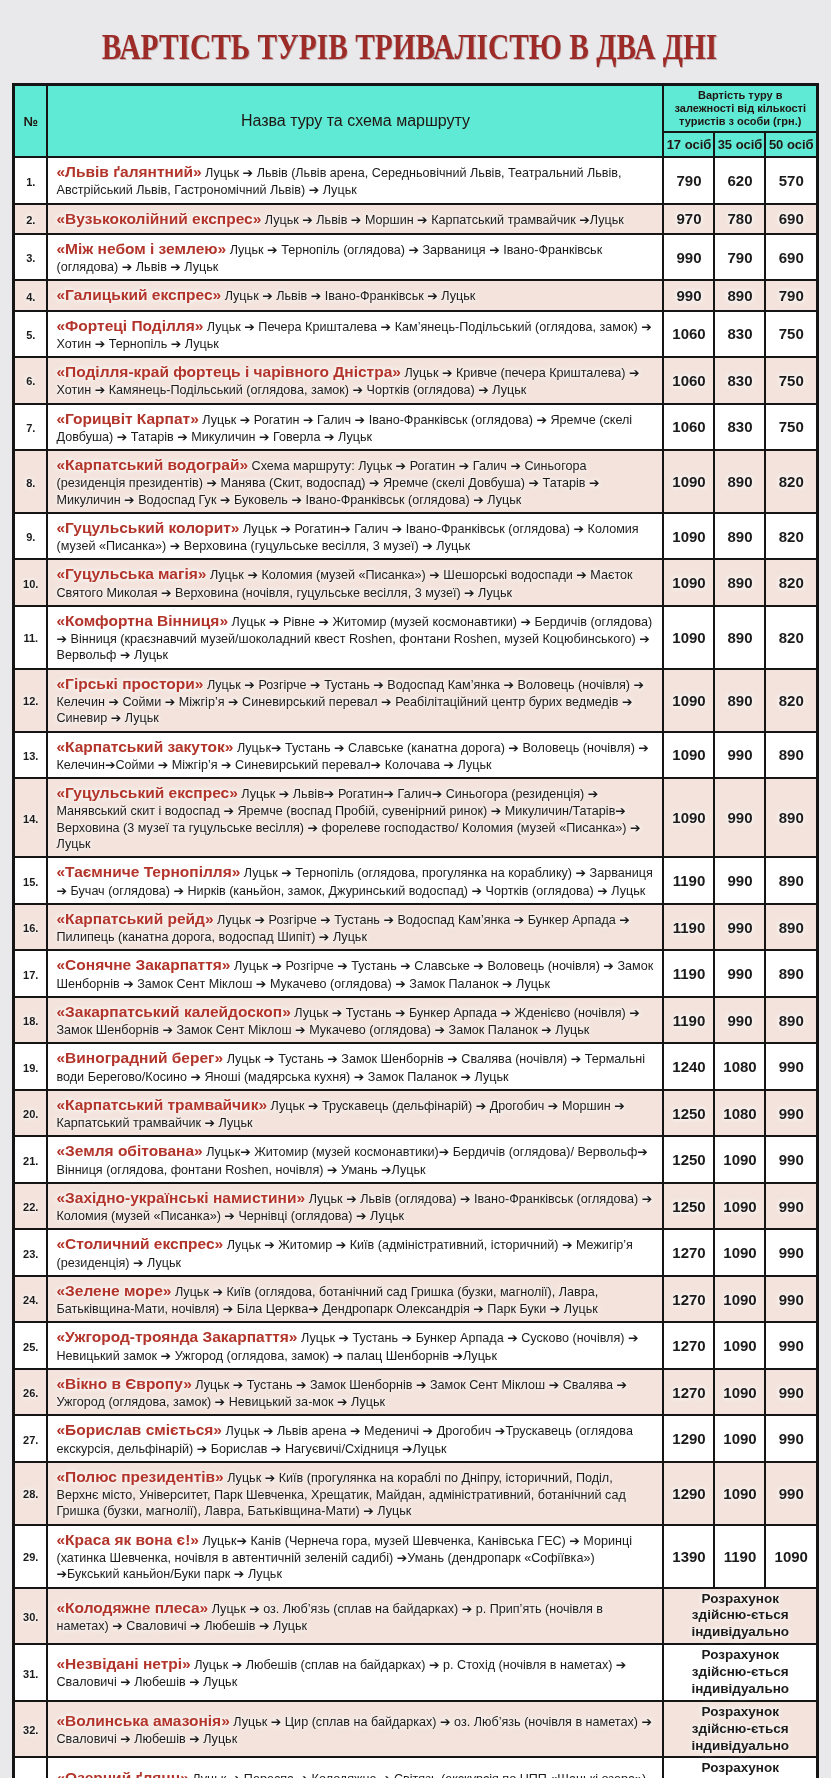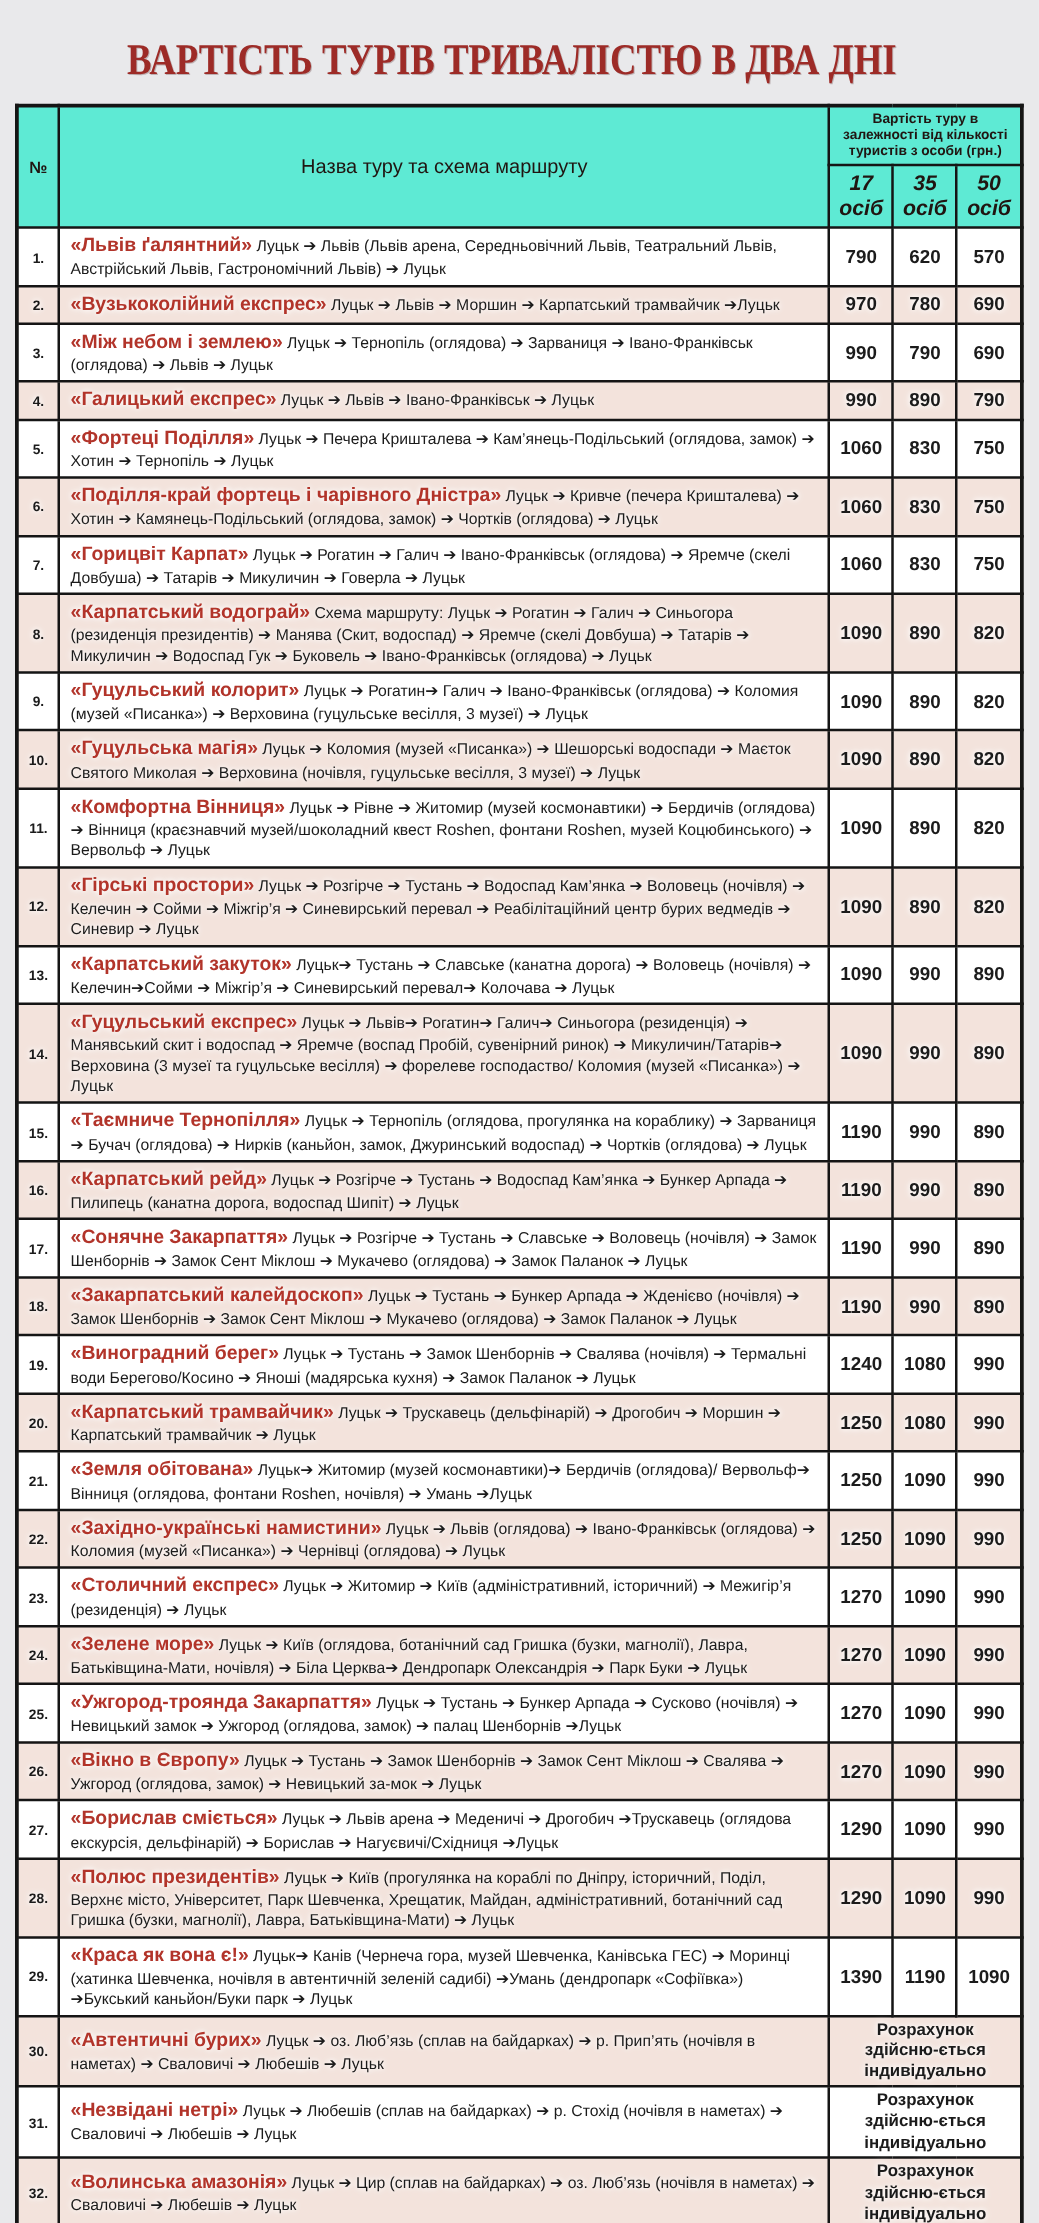--- a/index.html
+++ b/index.html
@@ -42,21 +42,21 @@
   }
   table.tours th, table.tours td {
     border: 2px solid #151515;
     box-sizing: border-box;
     vertical-align: middle;
   }
   thead th { background: #5eead4; color: #201511; }
   .th-num   { font-size: 13px; font-weight: bold; }
   .th-name  { font-size: 16px; font-weight: 400; }
   .th-group { font-size: 11px; font-weight: bold; line-height: 1.2; padding: 3px 6px; }
-  .th-sub   { font-size: 17px; font-weight: 600; padding: 4px 0; font-style: italic; }
+  .th-sub   { font-size: 13px; font-weight: 600; padding: 4px 0; }
 
   tbody tr.row-even td { background: #f3e3dc; }
   tbody tr.row-odd  td { background: #ffffff; }
 
   td.num {
     vertical-align: top;
     text-align: center;
     font-size: 11px;
     font-weight: bold;
     padding-top: 3px;
@@ -344,21 +344,21 @@
     <tr class="row-odd">
       <td class="num">29.</td>
       <td class="name-cell"><span class="tour-name">«Краса як вона є!»</span> <span class="route">Луцьк➔ Канів (Чернеча гора, музей Шевченка, Канівська ГЕС) ➔ Моринці (хатинка Шевченка, ночівля в автентичній зеленій садибі) ➔Умань (дендропарк «Софіївка») ➔Букський каньйон/Буки парк ➔ Луцьк</span></td>
     <td class="price">1390</td>
           <td class="price">1190</td>
           <td class="price">1090</td>
         </tr>
 
     <tr class="row-even">
       <td class="num">30.</td>
-      <td class="name-cell"><span class="tour-name">«Автентичні бурих»</span> <span class="route">Луцьк ➔ оз. Люб’язь (сплав на байдарках) ➔ р. Прип’ять (ночівля в наметах) ➔ Сваловичі ➔ Любешів ➔ Луцьк</span></td>
+      <td class="name-cell"><span class="tour-name">«Колодяжне плеса»</span> <span class="route">Луцьк ➔ оз. Люб’язь (сплав на байдарках) ➔ р. Прип’ять (ночівля в наметах) ➔ Сваловичі ➔ Любешів ➔ Луцьк</span></td>
     <td class="note" colspan="3">Розрахунок здійсню-ється індивідуально</td>
         </tr>
 
     <tr class="row-odd">
       <td class="num">31.</td>
       <td class="name-cell"><span class="tour-name">«Незвідані нетрі»</span> <span class="route">Луцьк ➔ Любешів (сплав на байдарках) ➔ р. Стохід (ночівля в наметах) ➔ Сваловичі ➔ Любешів ➔ Луцьк</span></td>
     <td class="note" colspan="3">Розрахунок здійсню-ється індивідуально</td>
         </tr>
 
     <tr class="row-even">

